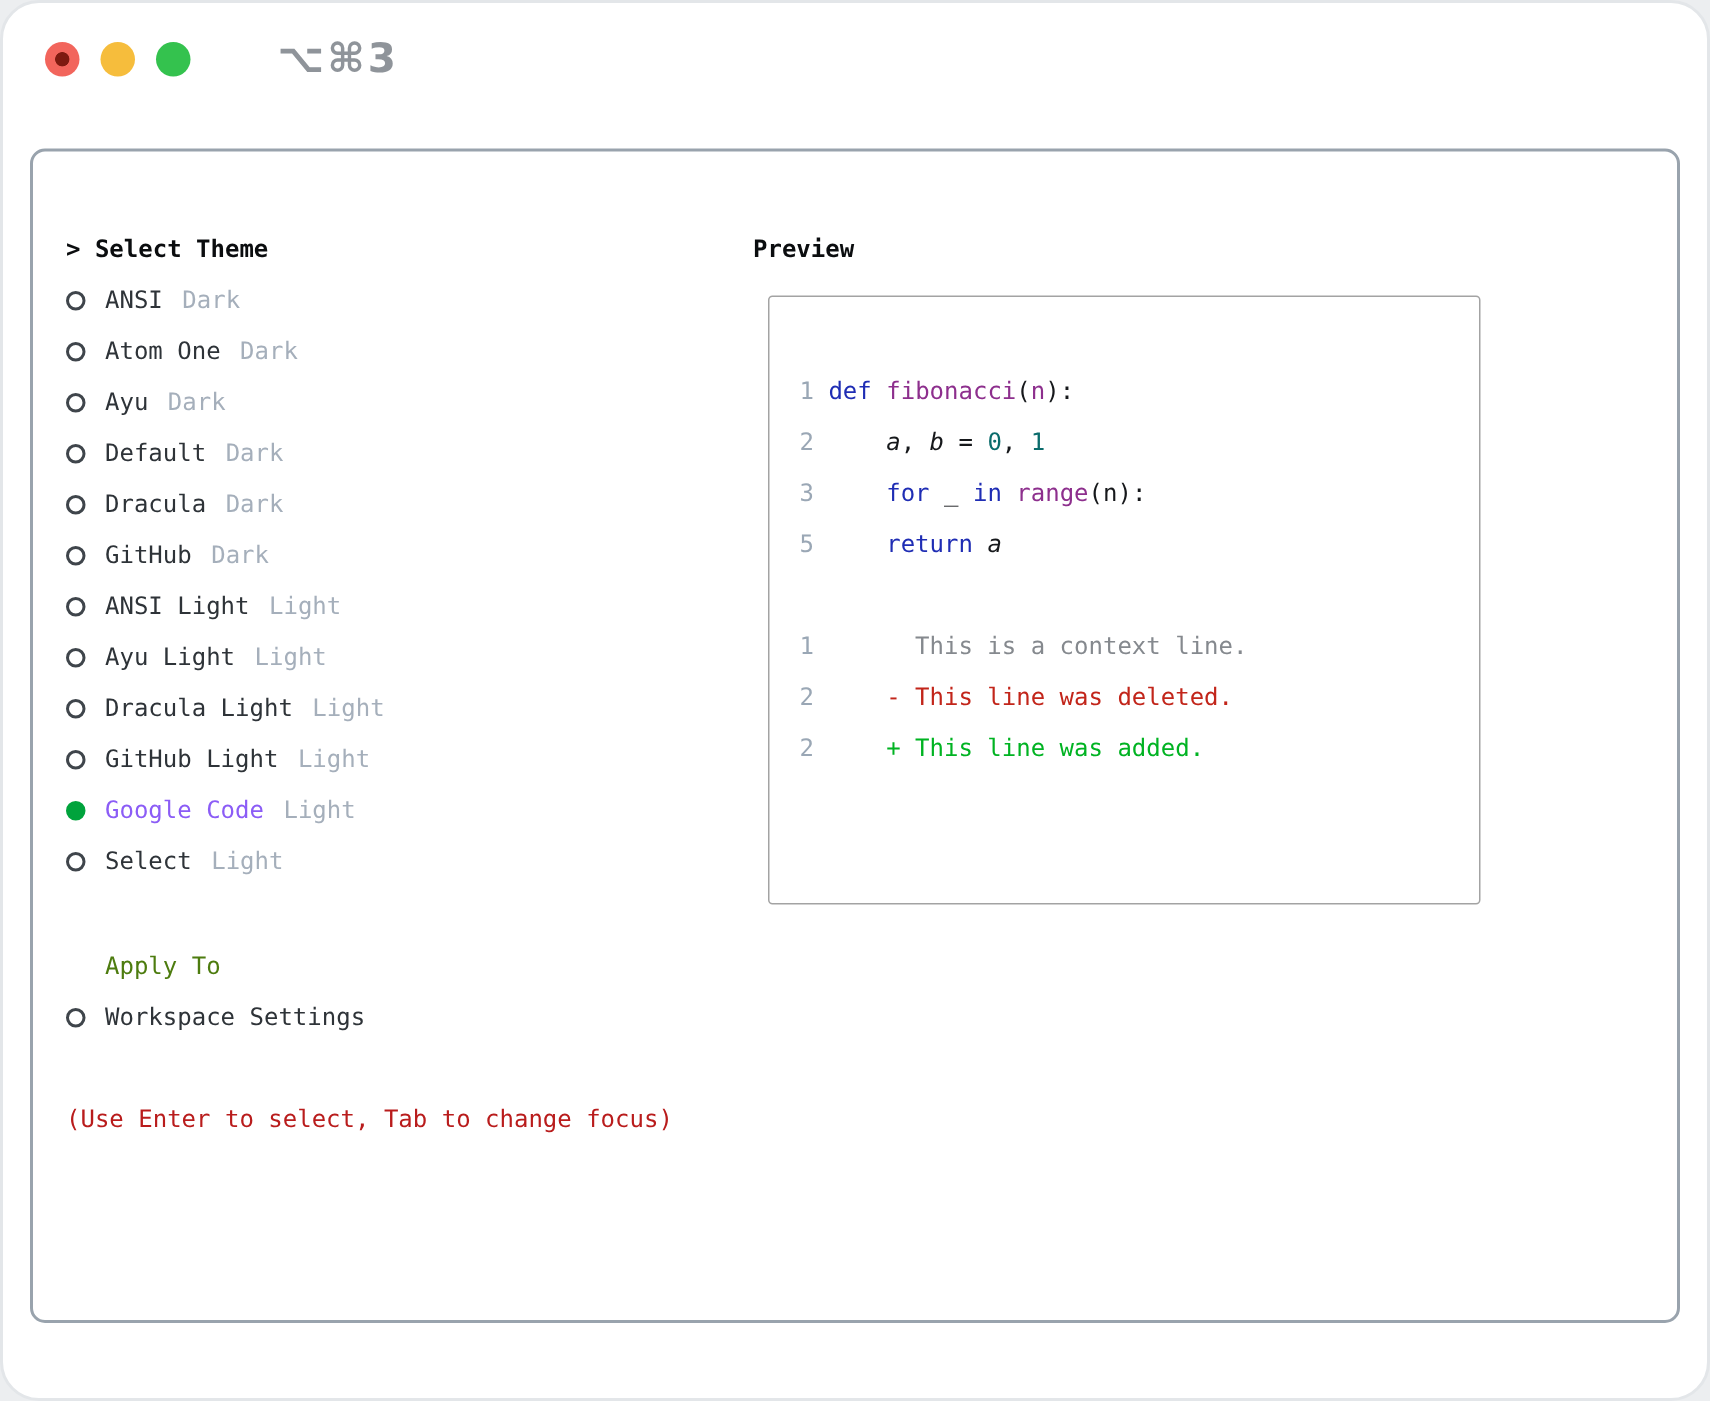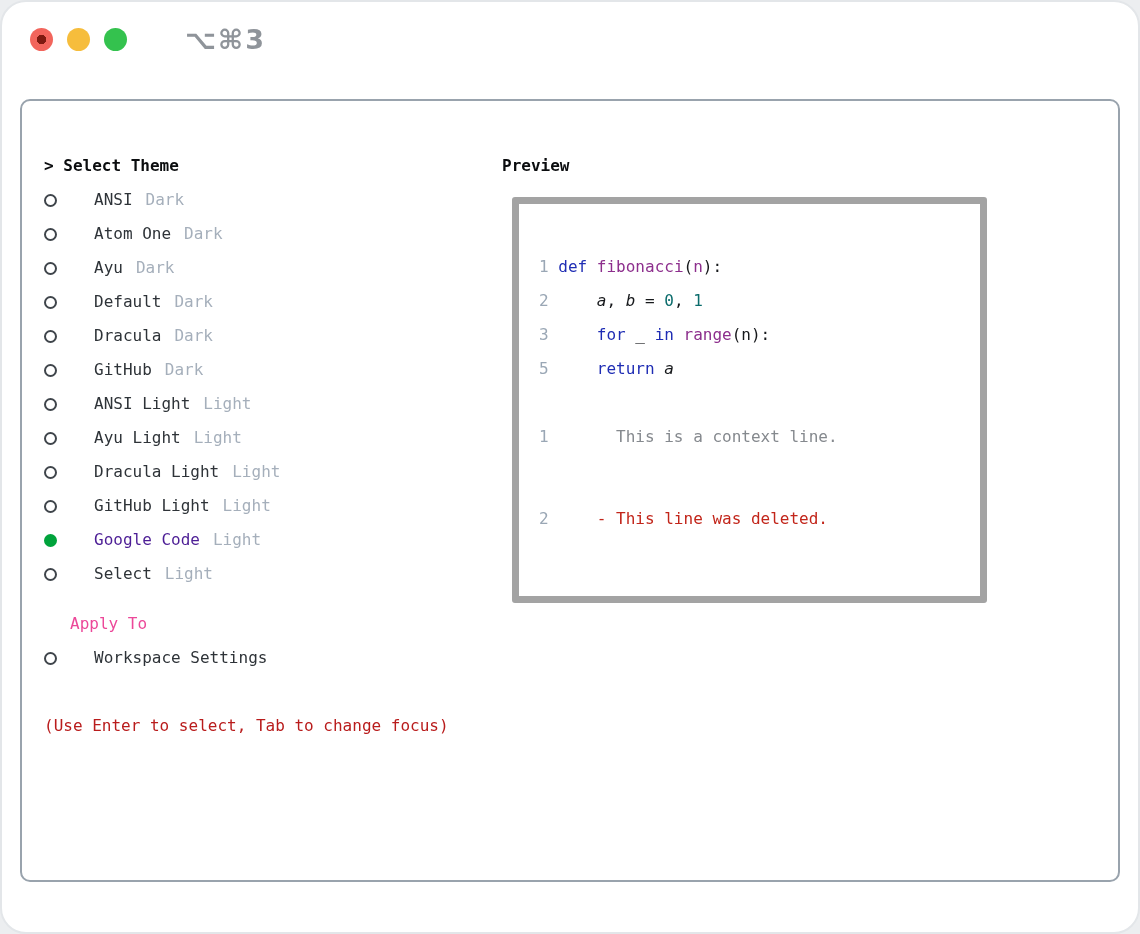--- a/index.html
+++ b/index.html
@@ -55,49 +55,49 @@
   .prompt { font-weight: bold; color: #0b0d0f; }
   .item {
     display: flex; align-items: center; height: 34px;
   }
   .radio {
     width: 13px; height: 13px; box-sizing: border-box;
     border: 2px solid #3f454b; border-radius: 50%;
     margin-right: 13px; flex-shrink: 0;
   }
   .item.selected .radio { background: #00a33c; border-color: #00a33c; }
-  .item.selected .name  { color: #4c1d95; }
-  .name { color: #2e3338; margin-left: 24px; }
+  .item.selected .name  { color: #8b5cf6; }
+  .name { color: #2e3338; }
   .tag  { color: #a5afbb; margin-left: 13px; text-align: center; }
   .apply-header {
-    margin-top: 16px; padding-left: 26px;
-    color: #ec4899;
+    margin-top: 36px; padding-left: 26px;
+    color: #4d7c0f;
   }
   .help {
     margin-top: 34px; max-width: 420px;
     color: #b91c1c;
   }
   
   .preview-box {
     width: 475px; height: 406px;
     box-sizing: border-box;
-    border: 7px solid #a3a3a3; border-radius: 3px;
+    border: 1px solid #a3a3a3; border-radius: 3px;
     margin: 14px 0 0 10px;
     padding: 46px 0 0 20px;
     overflow: hidden;
   }
   .cl { white-space: pre; line-height: 34px; color: #16181b; }
   .ln { color: #9aa7b5; }
   .kw { color: #1f2db4; }
   .fn { color: #8d2f8d; }
   .num { color: #0b6c6c; }
   .var { font-style: italic; color: #16181b; }
   .diff-block { margin-top: 34px; }
   .cl.ctx { color: #85898e; }
-  .cl.del { color: #c2251a; margin-top: 48px; }
+  .cl.del { color: #c2251a; }
   .cl.add { color: #00b322; }
 </style>
 </head>
 <body>
 
 <div class="window">
 
   <div class="titlebar">
     <span class="dot red"></span>
     <span class="dot yellow"></span>
@@ -191,18 +191,19 @@
       <div class="preview-box">
         <div>
             <div class="cl"><span class="ln">1</span> <span class="kw">def</span> <span class="fn">fibonacci</span>(<span class="fn">n</span>):</div>
             <div class="cl"><span class="ln">2</span>     <span class="var">a</span>, <span class="var">b</span> = <span class="num">0</span>, <span class="num">1</span></div>
             <div class="cl"><span class="ln">3</span>     <span class="kw">for</span> _ <span class="kw">in</span> <span class="fn">range</span>(n):</div>
             <div class="cl"><span class="ln">5</span>     <span class="kw">return</span> <span class="var">a</span></div>
           </div>
         <div class="diff-block">
             <div class="cl ctx"><span class="ln">1</span>       This is a context line.</div>
             <div class="cl del"><span class="ln">2</span>     - This line was deleted.</div>
+            <div class="cl add"><span class="ln">2</span>     + This line was added.</div>
           </div>
       </div>
     </div>
 
   </div>
 </div>
 
 </body></html>

